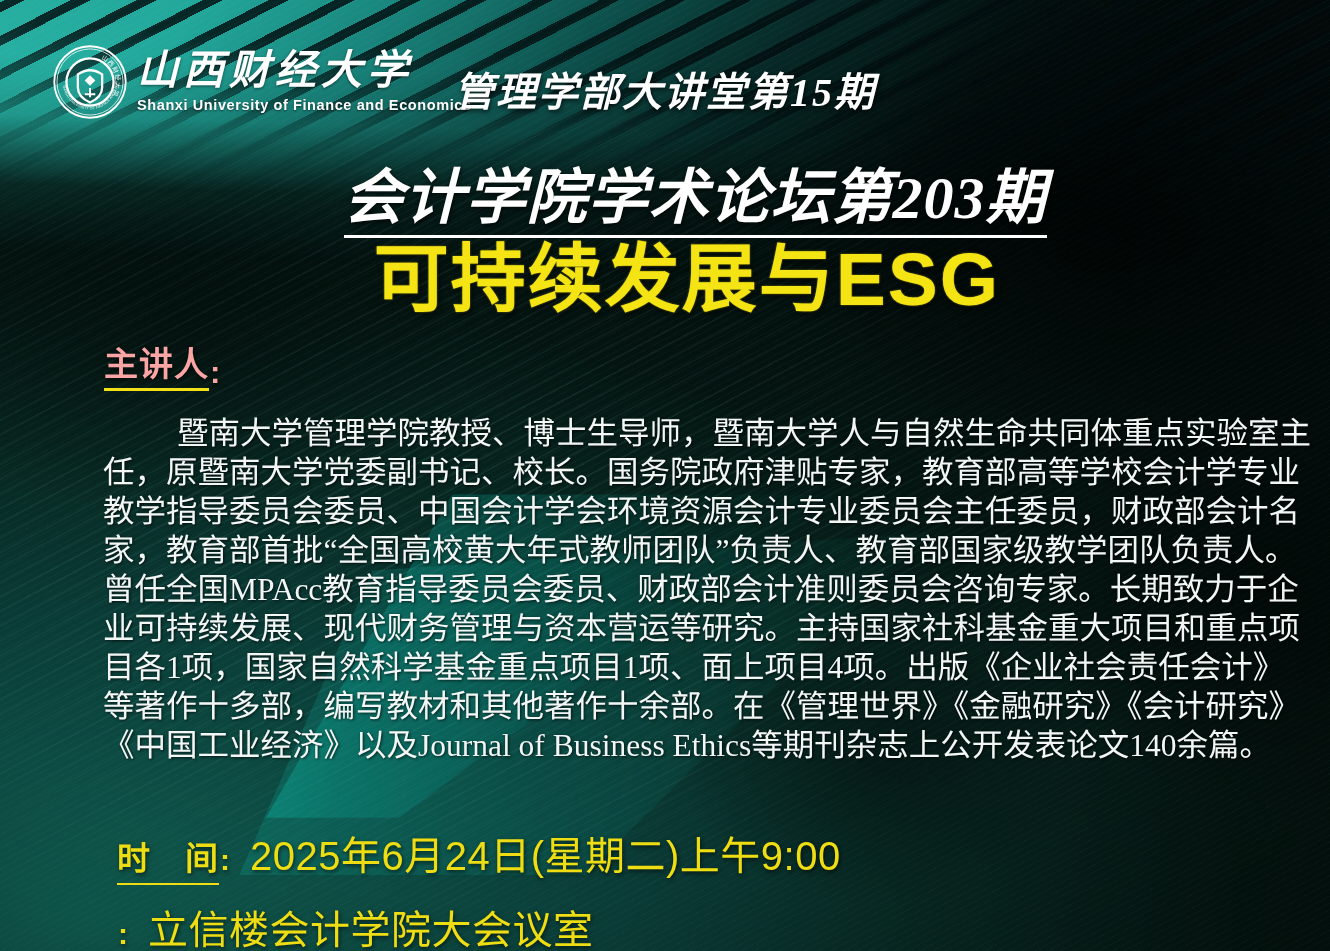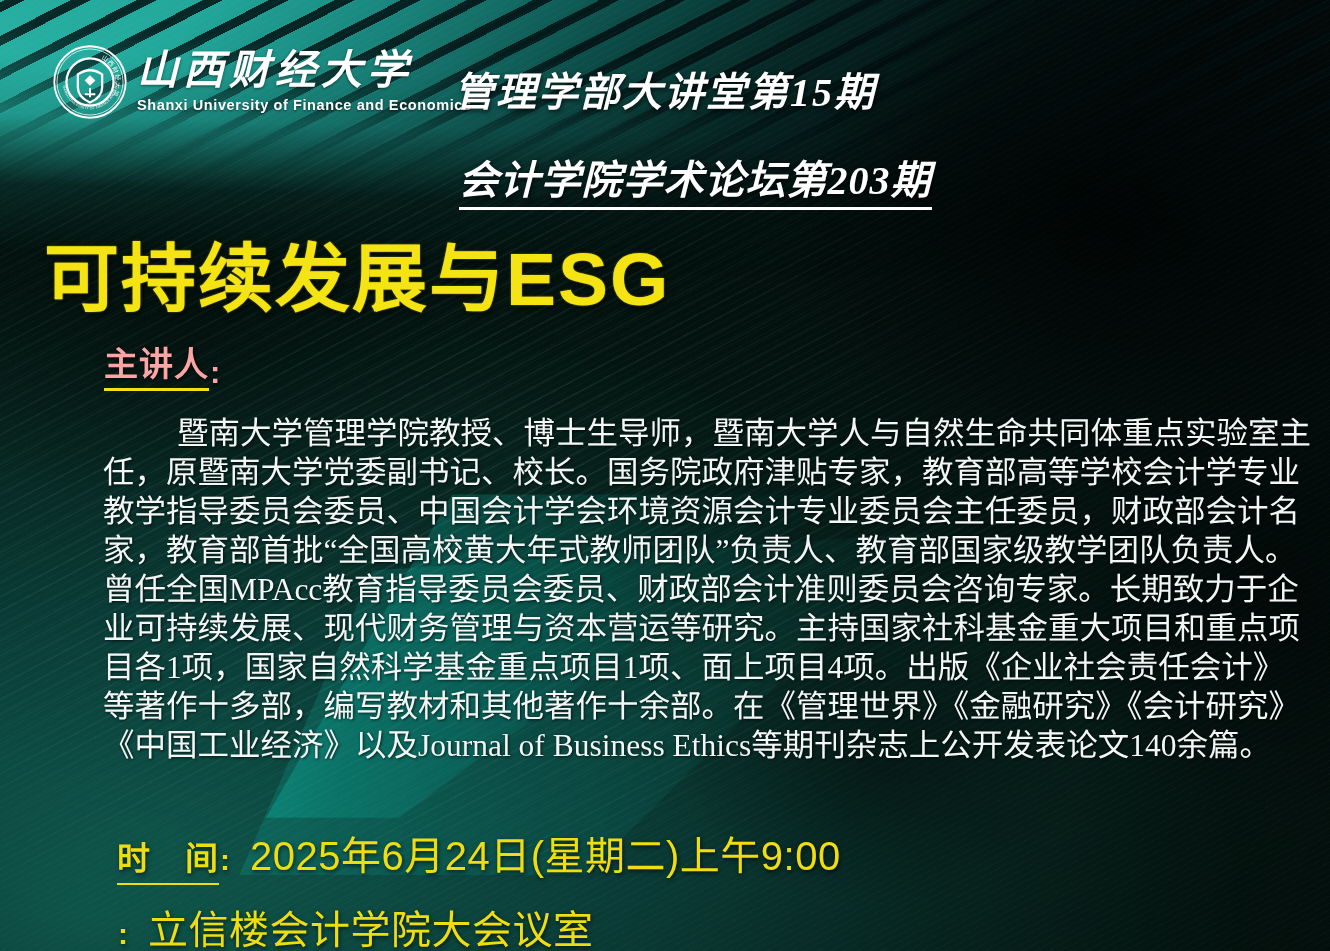--- a/index.html
+++ b/index.html
@@ -158,35 +158,35 @@
     font-style: italic;
     text-shadow: 1px 2px 5px rgba(0,0,0,0.75);
   }
   .series-1 {
     top: 60px;
     font-size: 40px;
     letter-spacing: 2px;
   }
   .series-2 {
     top: 148px;
-    font-size: 40px;
+    font-size: 60px;
     letter-spacing: 1px;
     padding-left: 60px;
   }
   .series-2 .ul {
     border-bottom: 3px solid #ffffff;
     padding-bottom: 4px;
   }
 
   
   .main-title {
     position: absolute;
     top: 218px;
     left: 0; right: 0;
-    text-align: left;
+    text-align: center;
     padding-left: 44px;
     font-family: "Liberation Sans", sans-serif;
     font-size: 75px;
     font-weight: 700;
     color: #f5e414;
     letter-spacing: 2px;
     text-shadow:
       0 0 2px rgba(245,228,20,0.55),
       2px 3px 6px rgba(0,0,0,0.65);
   }

